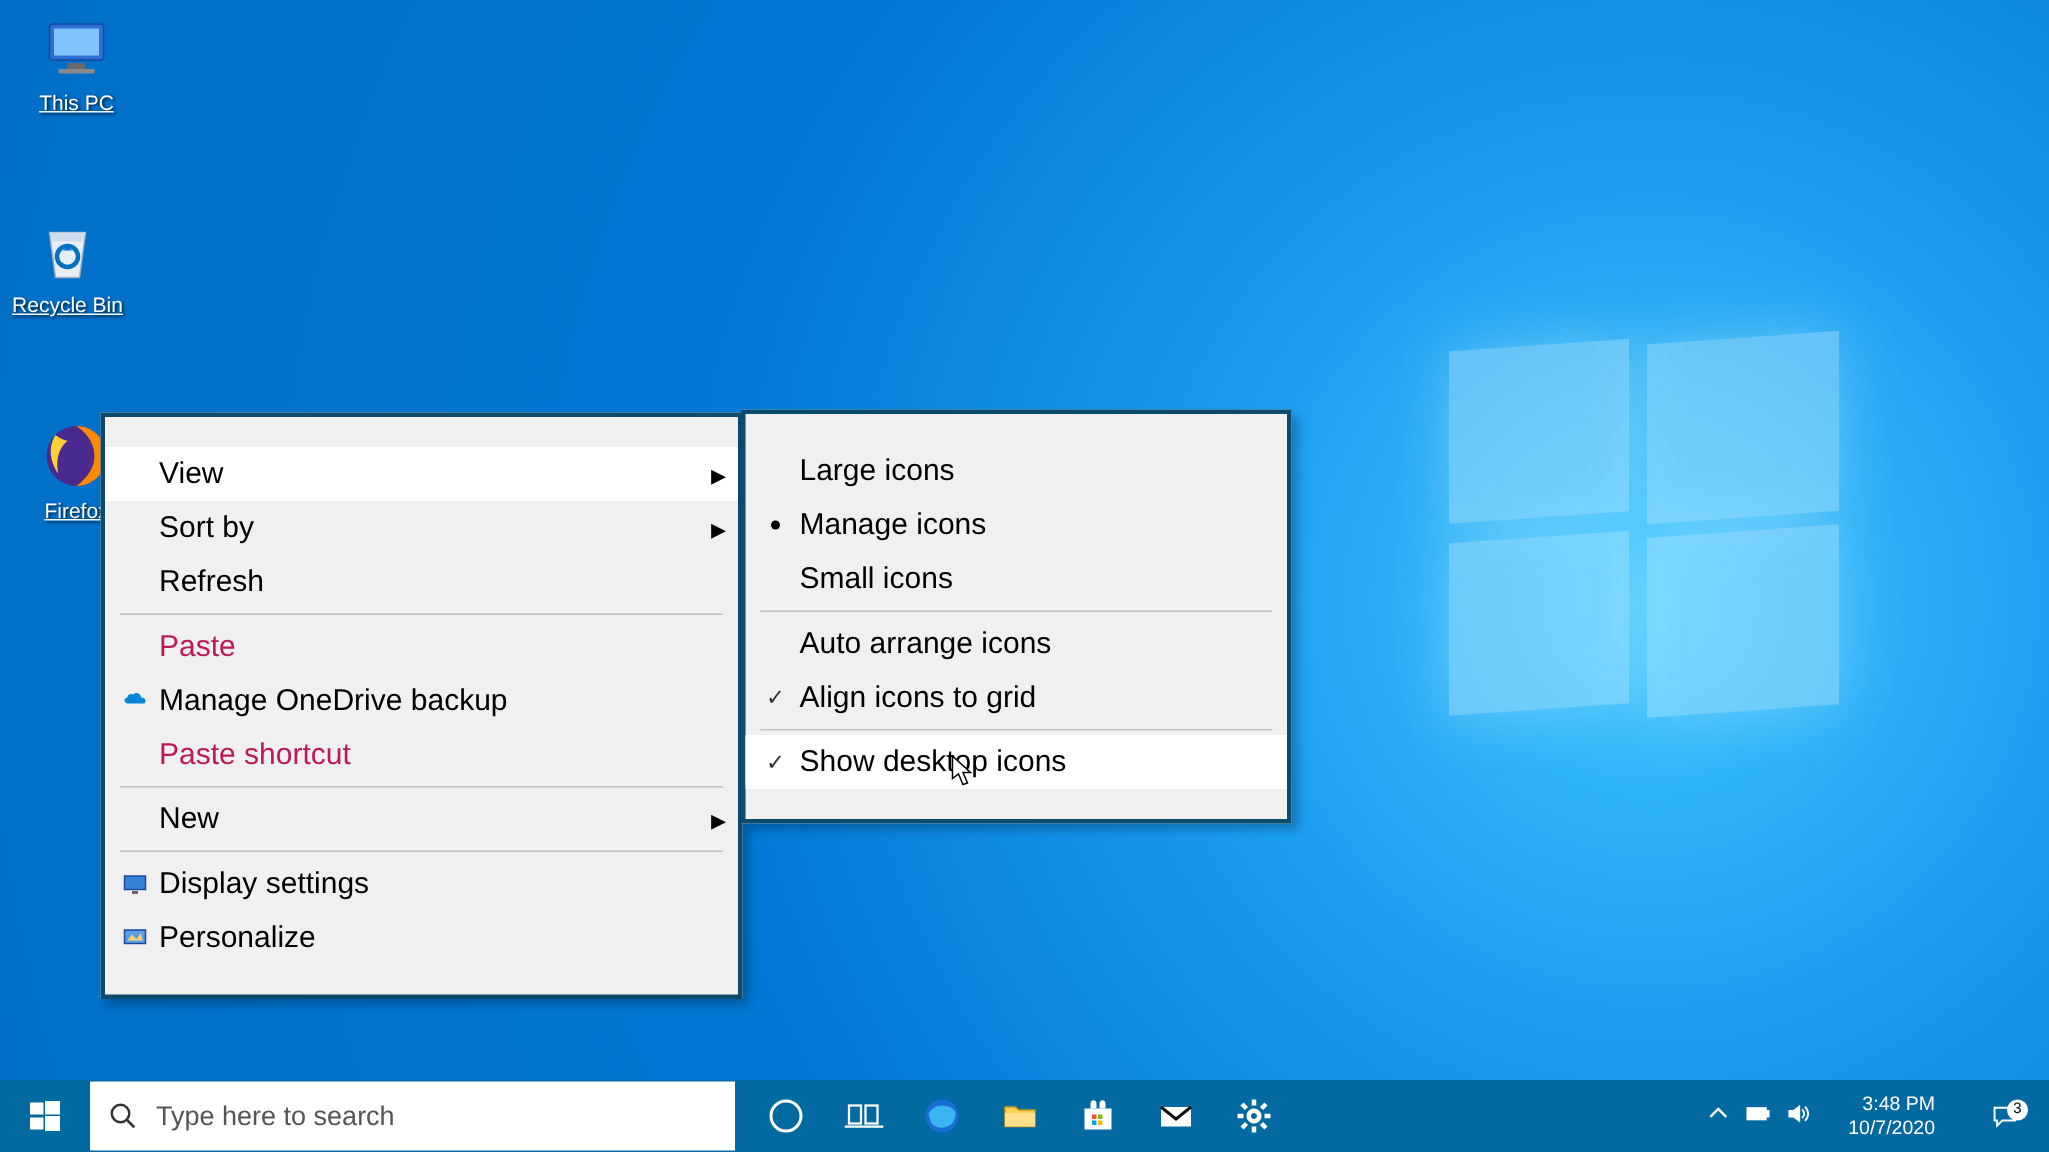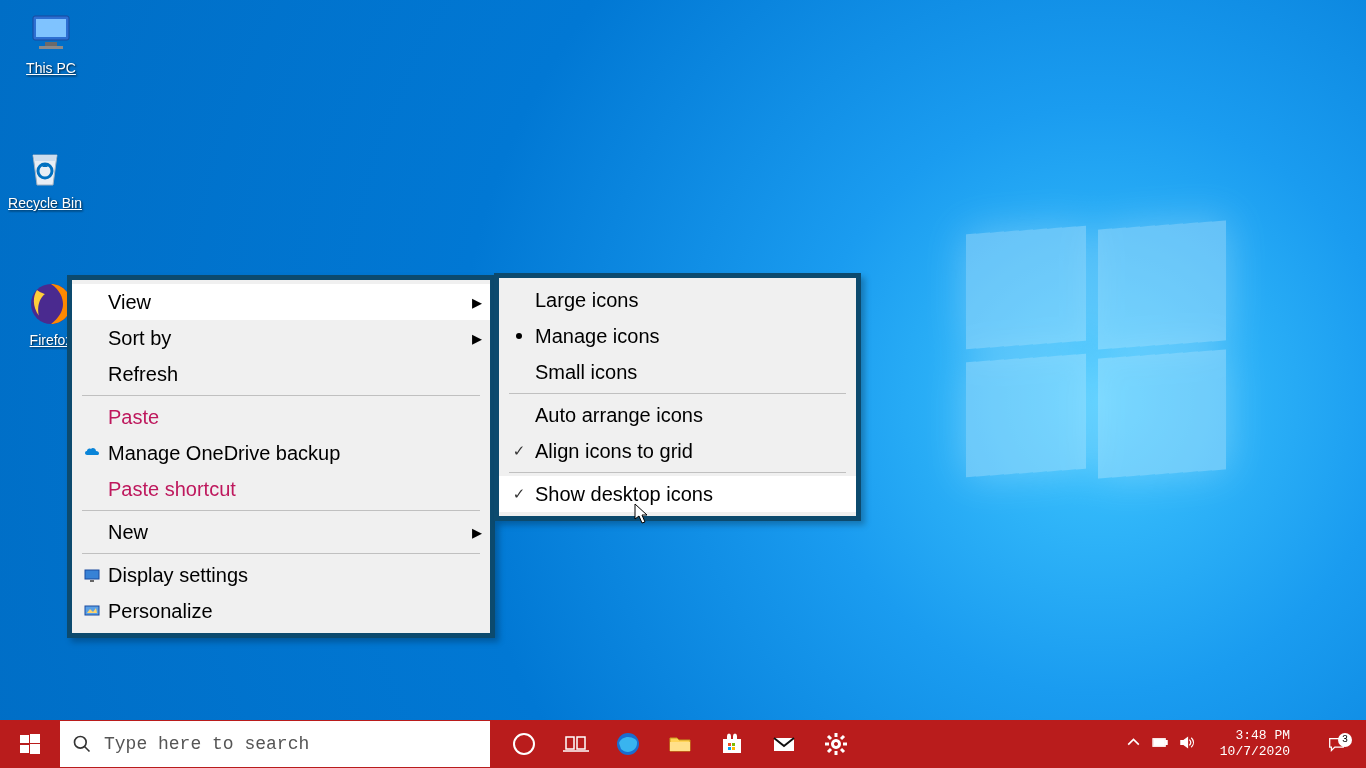--- a/index.html
+++ b/index.html
@@ -42,25 +42,25 @@
     width: 48px; height: 48px; margin: 0 auto 4px auto; display:flex; align-items:center; justify-content:center;
   }
   .di-thispc { left: 6px; top: 8px; }
   .di-recycle { left: 0; top: 143px; }
   .di-firefox { left: 6px; top: 280px; }
   .ic svg { width:48px; height:48px; }
   
   .menu {
     position: absolute;
     background: #f0f0f0;
-    border: 5px solid #0c4a6e;
+    border: 3px solid #0c4a6e;
     box-shadow: 4px 4px 6px rgba(0,0,0,0.25);
     font-size: 20px;
     color: #000;
-    padding: 4px 0;
+    padding: 20px 0;
   }
   .menu1 { left: 67px; top: 275px; width: 428px; }
   .menu2 { left: 494px; top: 273px; width: 367px; }
   .menu-item {
     display: flex;
     align-items: center;
     height: 36px;
     padding: 0 8px;
   }
   .menu-item.hover { background: #ffffff; }
@@ -76,21 +76,21 @@
   .cursor {
     position:absolute;
     left: 634px; top: 503px;
     width: 16px; height: 22px;
     pointer-events:none;
   }
   .cursor svg { width:16px; height:22px; }
   
   .taskbar {
     position: absolute; left:0; right:0; bottom:0; height:48px;
-    background: #b91c1c; display:flex; align-items:center; color:#fff;font-family:Liberation Mono, monospace;
+    background: #0369a1; display:flex; align-items:center; color:#fff;
   }
   .start-btn { width:60px; height:48px; display:flex; align-items:center; justify-content:center; }
   .start-btn svg { width:20px; height:20px; }
   .search-box {
     width: 430px; height: 46px; background:#fff; display:flex; align-items:center;
     color:#555; font-size:18px;
   }
   .search-box .sicon { width:44px; display:flex; justify-content:center; }
   .search-box .sicon svg { width:20px; height:20px; stroke:#333; }
   .tb-icons { display:flex; align-items:center; height:48px; margin-left: 8px; }

